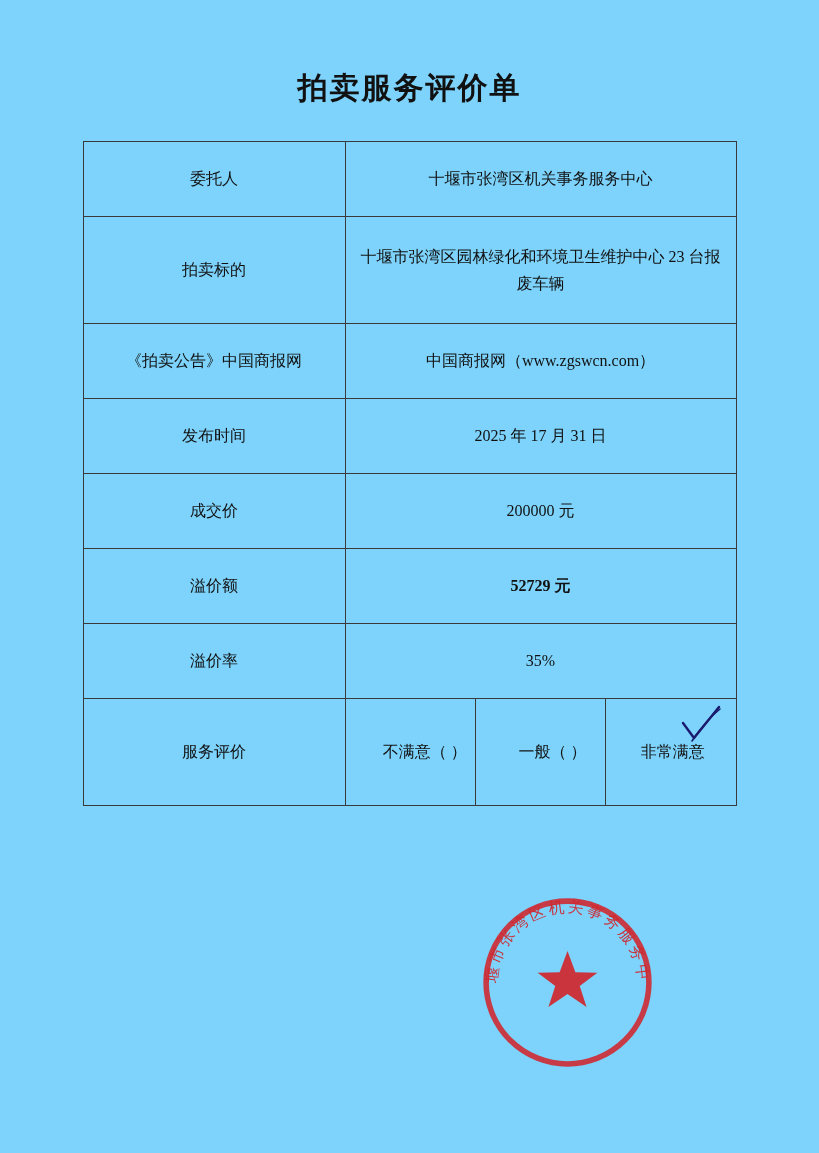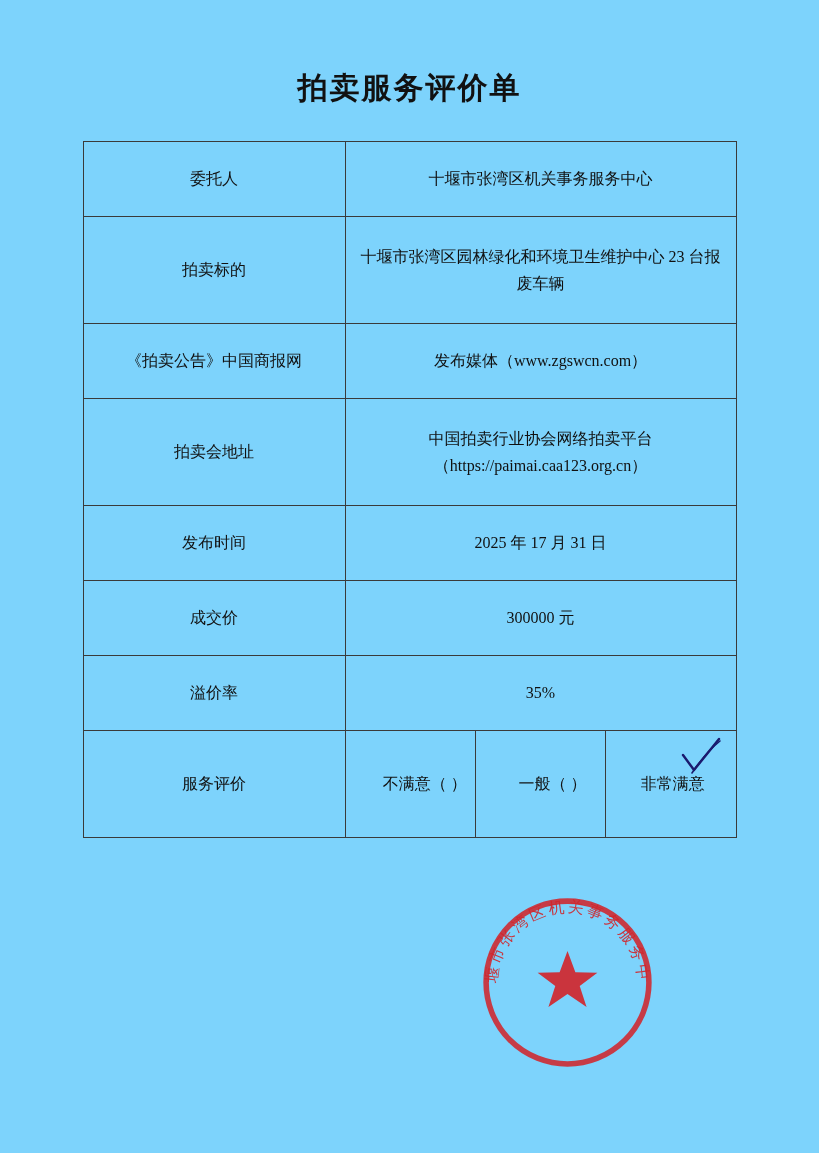--- a/index.html
+++ b/index.html
@@ -100,34 +100,33 @@
       <tr>
         <td class="label row-h-1">委托人</td>
         <td class="value row-h-1" colspan="3">十堰市张湾区机关事务服务中心</td>
       </tr>
       <tr>
         <td class="label row-h-2">拍卖标的</td>
         <td class="value multiline row-h-2" colspan="3">十堰市张湾区园林绿化和环境卫生维护中心 23 台报废车辆</td>
       </tr>
       <tr>
         <td class="label row-h-1">《拍卖公告》中国商报网</td>
-        <td class="value row-h-1 latin" colspan="3">发布媒体（www.zgswcn.com）</td>
-      </tr>
-      <tr>
-        <td class="label row-h-2">拍卖会地址</td>
-        <td class="value row-h-2" colspan="3" style="white-space: pre-line;">中国拍卖行业协会网络拍卖平台
-（https://paimai.caa123.org.cn）</td>
+        <td class="value row-h-1 latin" colspan="3">中国商报网（www.zgswcn.com）</td>
       </tr>
       <tr>
         <td class="label row-h-1">发布时间</td>
         <td class="value row-h-1" colspan="3">2025 年 17 月 31 日</td>
       </tr>
       <tr>
         <td class="label row-h-1">成交价</td>
-        <td class="value row-h-1" colspan="3">300000 元</td>
+        <td class="value row-h-1" colspan="3">200000 元</td>
+      </tr>
+      <tr>
+        <td class="label row-h-1">溢价额</td>
+        <td class="value row-h-1 bold-val" colspan="3">52729 元</td>
       </tr>
       <tr>
         <td class="label row-h-1">溢价率</td>
         <td class="value row-h-1" colspan="3">35%</td>
       </tr>
       <tr>
         <td class="label row-h-2">服务评价</td>
         <td class="rating-cell row-h-2" style="width:136px;text-align:right;">不满意（ ）</td>
         <td class="rating-cell row-h-2" style="width:136px;padding-left:32px;">一般（ ）</td>
         <td class="rating-cell last row-h-2">

